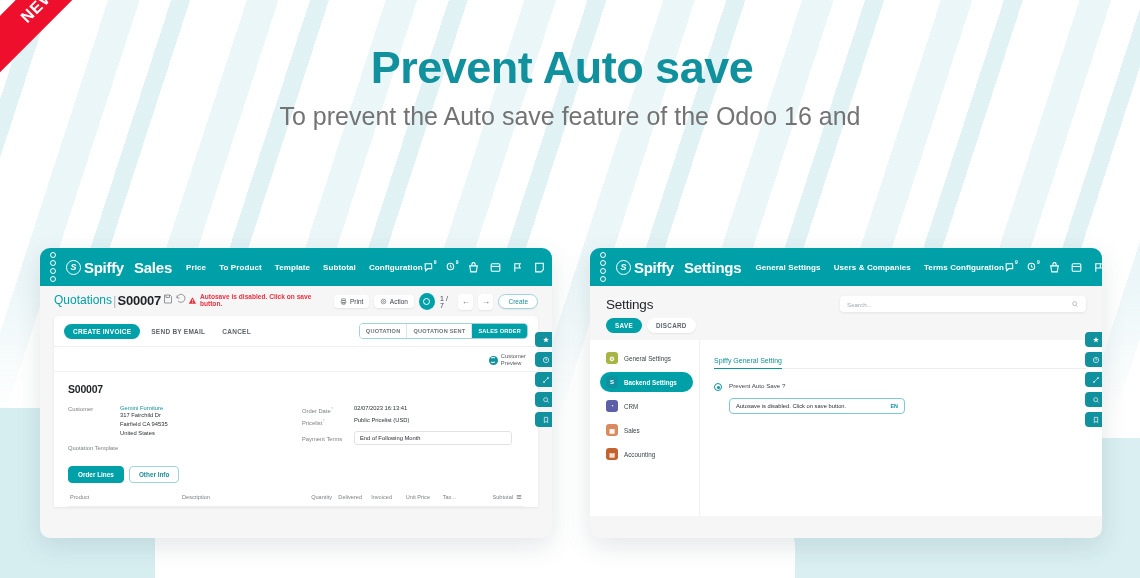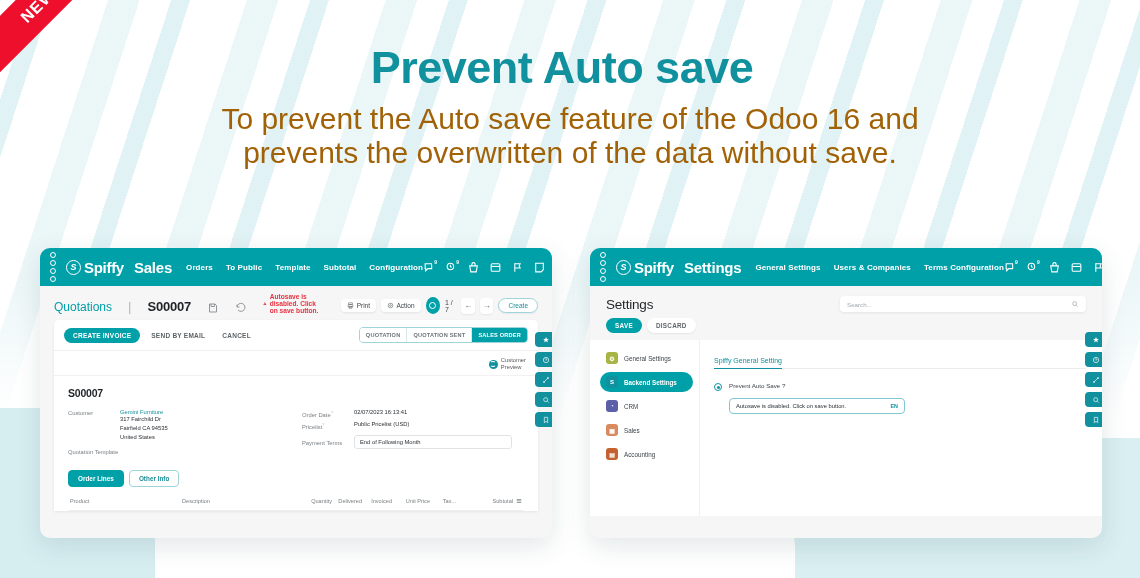--- a/index.html
+++ b/index.html
@@ -59,21 +59,21 @@
   }
 
   
   .headline {
     position: absolute; top: 42px; left: 0; right: 16px; text-align: center;
     color: #11919e; font-size: 45px; font-weight: bold; letter-spacing: -0.5px;
     z-index: 5;
   }
   .subhead {
     position: absolute; top: 102px; left: 0; right: 0; text-align: center;
-    color: #a16207; font-size: 30px; line-height: 1.14; z-index: 5;
+    color: #737373; font-size: 25px; line-height: 1.14; z-index: 5;
   }
 
   
   .win {
     position: absolute;
     background: #f7f6f6;
     border-radius: 10px;
     box-shadow: 0 8px 26px rgba(40,70,80,0.13);
     overflow: hidden;
     z-index: 6;
@@ -103,21 +103,21 @@
   .nic { position: relative; width: 13px; height: 13px; display: block; }
   .nic svg { width: 13px; height: 13px; display: block; }
   .nic .badge {
     position: absolute; top: -2px; right: -3px;
     background: #00a0a9; color: #fff; font-size: 5px; font-weight: bold;
     border-radius: 50%; width: 7px; height: 7px; line-height: 7px; text-align: center;
   }
 
   
   .ctrlbar {
-    display: flex; align-items: flex-end; gap: 16px;
+    display: flex; align-items: flex-start; gap: 1px;
     padding: 7px 14px 6px; font-size: 9px; background: #f7f6f6;
   }
   .crumb-root { color: #00a0a9; font-size: 12px; }
   .crumb-sep { color: #b6b6b6; font-size: 13px; }
   .crumb-cur { color: #1f2327; font-size: 13px; font-weight: bold; letter-spacing: -0.2px; }
   .mini-icon { width: 12px; height: 12px; opacity: 0.65; }
   .mini-icon svg { width: 12px; height: 12px; display: block; }
   .warn { display: flex; align-items: center; gap: 3px; color: #e8303f; font-size: 6.6px; font-weight: bold; }
   .warn svg { width: 9px; height: 9px; display: block; }
   .ctrl-right { margin-left: auto; display: flex; align-items: center; gap: 5px; }
@@ -280,40 +280,39 @@
 <div class="bg-bottom-right"></div>
 <div class="bg-bottom-white"></div>
 
 <div class="ribbon">
   <span>NEW</span>
 </div>
 
 <div class="headline">Prevent Auto save</div>
 <div class="subhead">
   <div>To prevent the Auto save feature of the Odoo 16 and</div>
-  <div>prevents the overwritten of the data without save.</div>
 </div>
 
 <div class="win win-left">
 
   <div class="navbar">
     <div class="nav-apps">
         <i></i>
         <i></i>
         <i></i>
         <i></i>
       </div>
     <div class="brand">
       <div class="brand-mark">S</div>
       <div class="brand-name">Spiffy</div>
     </div>
     <div class="app-name">Sales</div>
     <div class="nav-menu">
-      <span>Orders</span>
-      <span>To Public</span>
+      <span>Price</span>
+      <span>To Product</span>
       <span>Template</span>
       <span>Subtotal</span>
       <span>Configuration</span>
     </div>
     <div class="nav-right">
       <span class="nic">
         <svg viewBox="0 0 24 24" fill="none" stroke="#fff" stroke-width="2">
             <path d="M4 5h12v9H9l-4 4v-4H4z"></path>
           </svg>
         <span class="badge">9</span>

